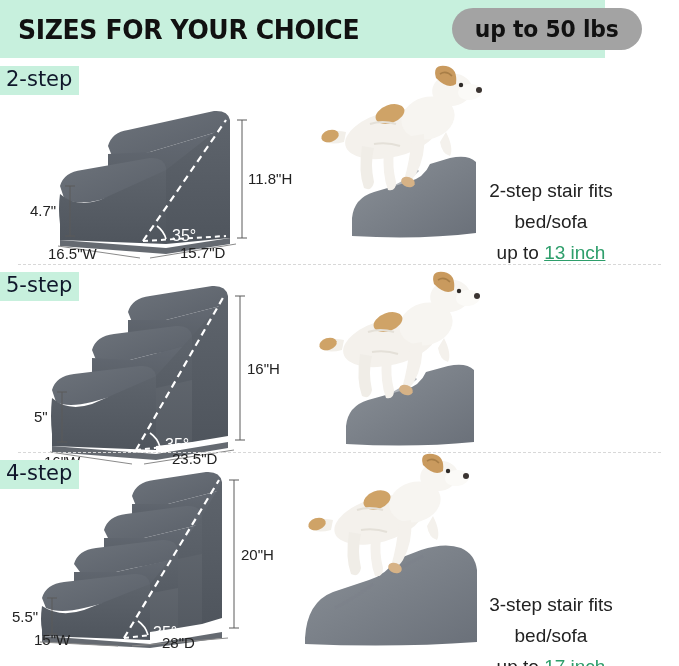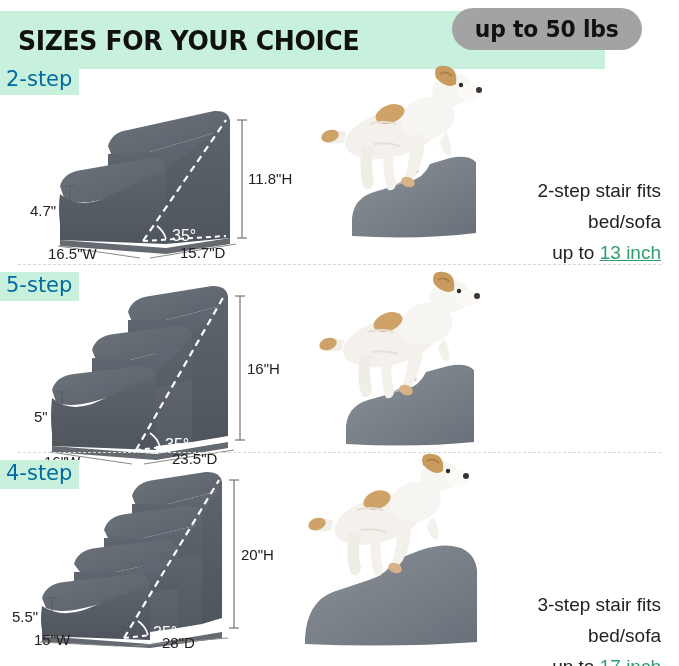--- a/index.html
+++ b/index.html
@@ -7,21 +7,21 @@
     width:679px;height:666px;
     background:#ffffff;
     font-family:"Liberation Sans", sans-serif;
     overflow:hidden;
     position:relative;
     -webkit-font-smoothing:antialiased;
   }
 
   
   .header{
-    position:absolute;left:0;top:11px;width:605px;height:58px;
+    position:absolute;left:0;top:0;width:605px;height:58px;
     background:#c7f0dd;
     display:flex;align-items:center;
   }
   .header-title{
     margin-left:18px;
     font-family:"DejaVu Sans", sans-serif;
     font-weight:700;
     font-size:27px;
     letter-spacing:-0.4px;
     color:#111111;
@@ -56,21 +56,21 @@
     position:absolute;left:18px;top:0;width:643px;height:0;
     border-top:1px dashed #d8d8d8;
   }
 
   .step-badge{
     position:absolute;left:0;top:8px;
     background:#c7f0dd;
     padding:2px 7px 3px 6px;
     font-family:"DejaVu Sans", sans-serif;
     font-size:21px;
-    color:#0369a1;
+    color:#0f172a;
     line-height:1.12;
     white-space:nowrap;
   }
 
   
   .diagram{position:absolute;left:0;top:0;width:300px;height:100%;}
   .diagram svg{display:block;}
 
   
   .photo{position:absolute;width:200px;height:100%;}
@@ -84,21 +84,21 @@
     position:absolute;right:18px;
     width:220px;
     text-align:right;
     font-size:19px;
     line-height:1.62;
     color:#222222;
     font-family:"Liberation Sans", sans-serif;
   }
   #fit-0{top:118px;}
   #fit-1{top:326px;}
-  .fit-line{display:block;white-space:nowrap;}
+  .fit-line{display:block;white-space:nowrap;text-align:center;}
   .accent{color:#2e9e6b;text-decoration:underline;}
 </style>
 </head>
 <body>
 
 <div class="header">
   <div class="header-title">SIZES FOR YOUR CHOICE</div>
 </div>
 <div class="header-badge">
   <span class="header-badge-text">up to 50 lbs</span>

